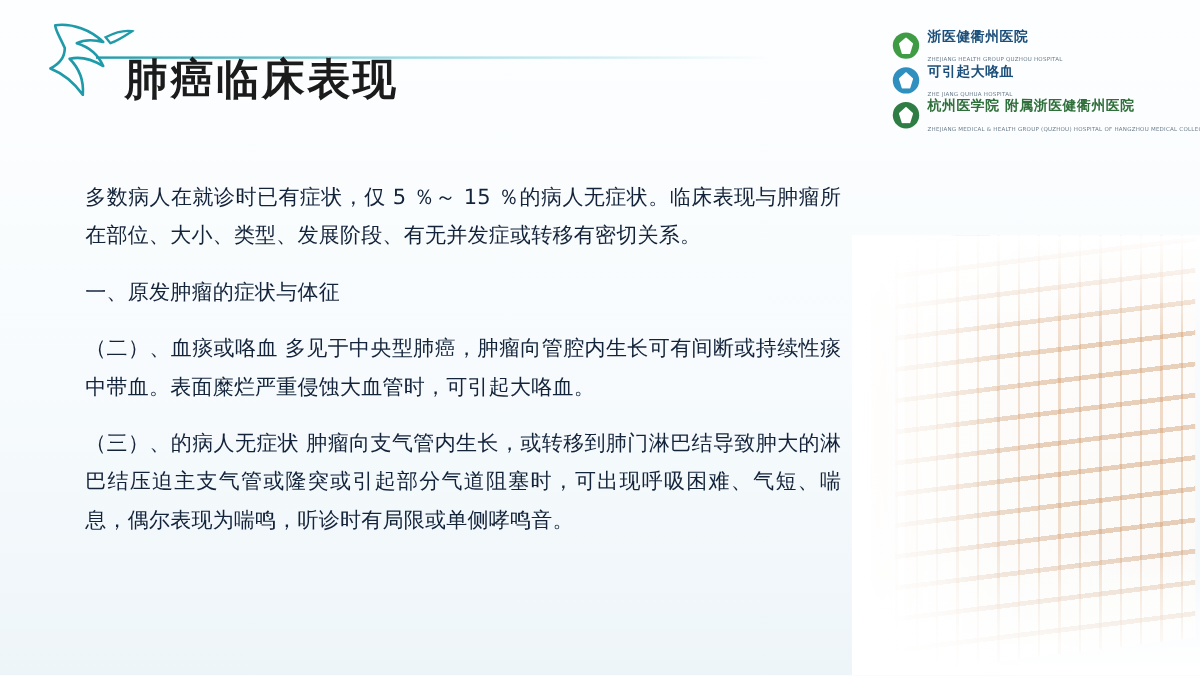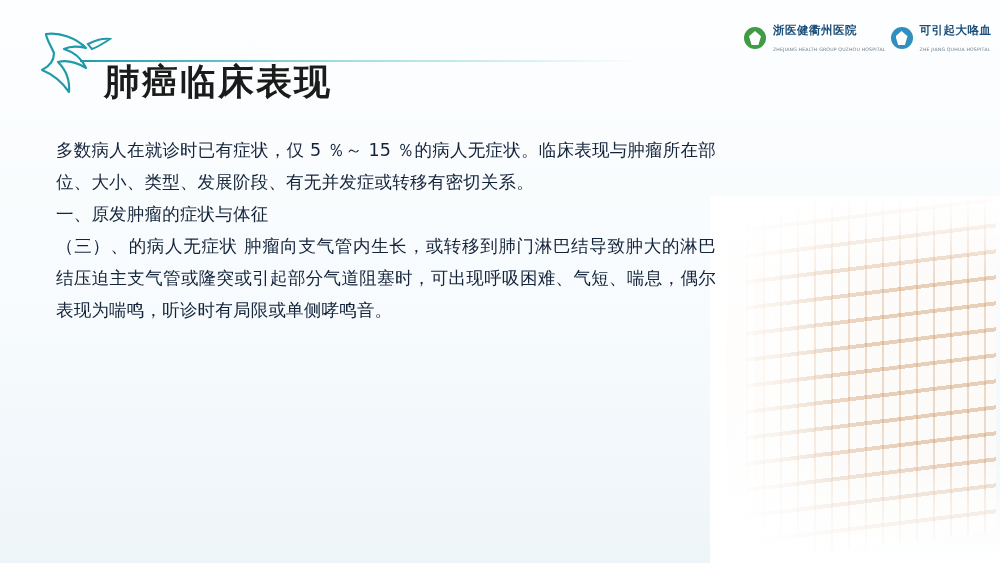--- a/index.html
+++ b/index.html
@@ -86,23 +86,24 @@
       radial-gradient(120% 95% at 85% 45%, rgba(255,255,255,0) 25%, rgba(255,255,255,0.92) 78%),
       linear-gradient(90deg, rgba(255,255,255,1) 0%, rgba(255,255,255,0.75) 12%, rgba(255,255,255,0) 42%),
       linear-gradient(0deg, rgba(255,255,255,0.95) 0%, rgba(255,255,255,0) 28%),
       linear-gradient(180deg, rgba(255,255,255,0.98) 0%, rgba(255,255,255,0) 22%);
   }
 
   
   .title-row {
     position: absolute;
     left: 0;
-    top: 24px;
+    top: 11px;
     width: 700px;
     height: 80px;
+    font-family: Liberation Mono, monospace;
   }
   .dove {
     position: absolute;
     left: 26px;
     top: 2px;
     width: 86px;
     height: 78px;
   }
   .page-title {
     position: absolute;
@@ -124,21 +125,21 @@
     background: linear-gradient(90deg, #1f9aa8 0%, #9ddbe2 45%, rgba(200,232,236,0) 100%);
   }
 
   
   .logos {
     position: absolute;
     right: 22px;
     top: 26px;
     width: 234px;
     display: flex;
-    flex-direction: row;
+    flex-direction: column;
     gap: 5px;
   }
   .logo-line {
     display: flex;
     align-items: center;
     gap: 7px;
     height: 24px;
   }
   .logo-mark {
     width: 22px;
@@ -181,21 +182,21 @@
     position: absolute;
     left: 56px;
     top: 134px;
     width: 660px;
     font-size: 17.5px;
     line-height: 32px;
     color: #13233a;
     letter-spacing: 0.2px;
   }
   .body-copy p {
-    margin: 0;
+    margin: 15px;
     text-align: justify;
   }
 </style>
 </head>
 <body>
 
 <div class="slide">
 
   <div class="photo">
     <div class="towerA"></div>
@@ -223,21 +224,29 @@
         <span class="logo-en">ZHEJIANG HEALTH GROUP QUZHOU HOSPITAL</span>
       </span>
     </div>
     <div class="logo-line">
       <span class="logo-mark m2"></span>
       <span class="logo-txt">
         <span class="logo-cn">可引起大咯血</span><br>
         <span class="logo-en">ZHE JIANG QUHUA HOSPITAL</span>
       </span>
     </div>
+    <div class="logo-line">
+      <span class="logo-mark m3"></span>
+      <span class="logo-txt">
+        <span class="logo-cn green">杭州医学院 附属浙医健衢州医院</span><br>
+        <span class="logo-en">ZHEJIANG MEDICAL &amp; HEALTH GROUP (QUZHOU) HOSPITAL OF HANGZHOU MEDICAL COLLEGE</span>
+      </span>
+    </div>
   </div>
 
   <div class="body-copy">
     <p>多数病人在就诊时已有症状，仅 5 ％～ 15 ％的病人无症状。临床表现与肿瘤所在部位、大小、类型、发展阶段、有无并发症或转移有密切关系。</p>
     <p>一、原发肿瘤的症状与体征</p>
+    <p>（二）、血痰或咯血  多见于中央型肺癌，肿瘤向管腔内生长可有间断或持续性痰中带血。表面糜烂严重侵蚀大血管时，可引起大咯血。</p>
     <p>（三）、的病人无症状  肿瘤向支气管内生长，或转移到肺门淋巴结导致肿大的淋巴结压迫主支气管或隆突或引起部分气道阻塞时，可出现呼吸困难、气短、喘息，偶尔表现为喘鸣，听诊时有局限或单侧哮鸣音。</p>
   </div>
 
 </div>
 
 </body></html>

